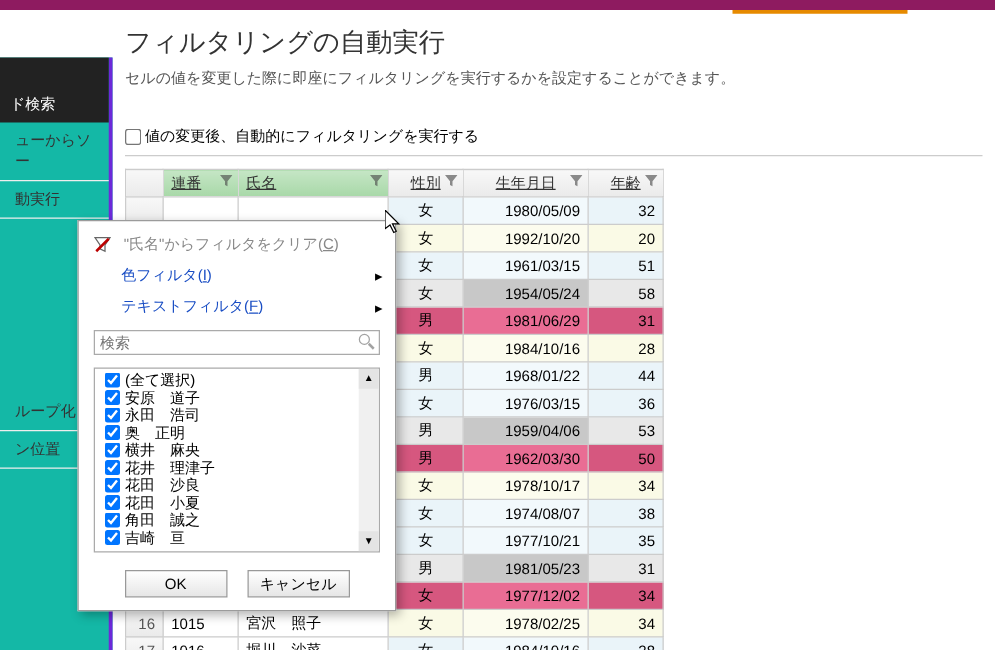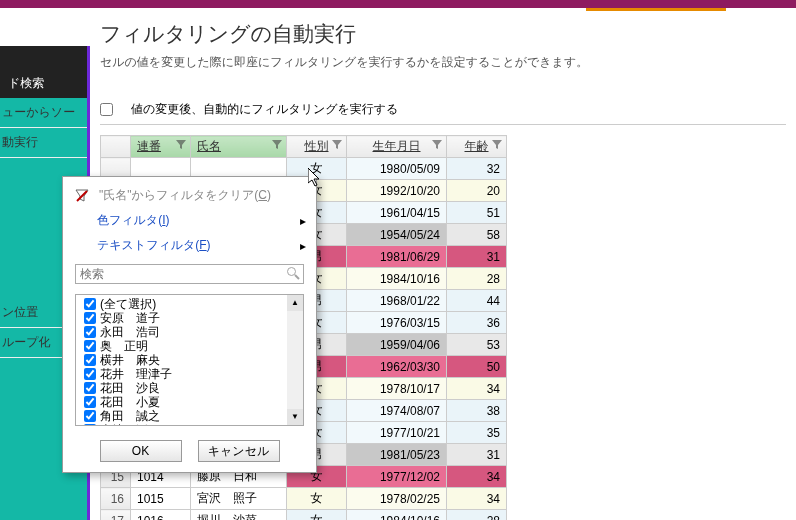--- a/index.html
+++ b/index.html
@@ -1,34 +1,34 @@
 <!DOCTYPE html>
 <html><head>
 <meta charset="utf-8">
 <style>
 * { box-sizing: border-box; margin: 0; padding: 0; font-family: "Meiryo", "Yu Gothic", sans-serif; font-size: 12px; }
 body { background: #fff; width: 796px; height: 520px; overflow: hidden; position: relative; }
 .top-strip { position: absolute; top: 0; left: 0; right: 0; height: 8px; background: #8e1b60; }
 .top-strip-underline { position: absolute; top: 8px; right: 70px; width: 140px; height: 3px; background: #e68a00; }
 .side-panel { position: absolute; left: 0; top: 8px; width: 90px; height: 512px; background: #14b8a6; border-right: 3px solid #6d28d9; margin-top: 38px; }
 .side-header { height: 52px; background: #222; color: #fff; padding: 6px 8px; display: flex; flex-direction: column; justify-content: flex-end; }
-.side-item { padding: 6px 2px; border-bottom: 1px solid #eee; color: #333; cursor: pointer; }
+.side-item { padding: 6px 12px; border-bottom: 1px solid #eee; color: #333; cursor: pointer; }
 .main { position: absolute; left: 100px; top: 20px; right: 10px; }
 .page-title { font-size: 21px; font-weight: normal; color: #333; margin-bottom: 6px; }
 .page-desc { font-size: 12px; color: #555; margin-bottom: 30px; }
-.auto-check-row { display: flex; align-items: center; gap: 18px; margin-bottom: 10px; padding-bottom: 6px; border-bottom: 1px solid #ccc; }
+.auto-check-row { display: flex; align-items: center; gap: 3px; margin-bottom: 10px; padding-bottom: 6px; border-bottom: 1px solid #ccc; }
 .auto-check-row input { width: 13px; height: 13px; }
 .grid { border: 1px solid #aaa; border-collapse: collapse; }
 .grid th, .grid td { border: 1px solid #ccc; padding: 2px 6px; text-align: left; background: #fff; height: 20px; }
 .grid th { background: linear-gradient(#f8f8f8,#eaeaea); font-weight: normal; color: #333; position: relative; text-decoration: underline; }
 .grid th.sel { background: linear-gradient(#c5e6c5,#a8d8a8); }
 .grid td.rownum { background: linear-gradient(#f8f8f8,#eaeaea); text-align: right; color: #555; width: 30px; }
 .grid .filter-icon { position: absolute; right: 4px; top: 3px; width: 10px; height: 10px; opacity: 0.6; }
 .grid .c-seq { width: 60px; }
-.grid .c-name { width: 96px; }
+.grid .c-name { width: 120px; }
 .grid .c-sex { width: 60px; text-align: center; }
 .grid .c-date { width: 100px; text-align: right; }
 .grid .c-age { width: 60px; text-align: right; }
 tr.y td.c-sex, tr.y td.c-age { background: #fafae6; }
 tr.b td.c-sex, tr.b td.c-age { background: #eaf4f9; }
 tr.g td.c-sex, tr.g td.c-age { background: #e8e8e8; }
 tr.p td.c-sex, tr.p td.c-age { background: #d6577f; }
 tr.y td.c-date { background: #fcfcee; }
 tr.b td.c-date { background: #f2f9fc; }
 tr.g td.c-date { background: #c8c8c8; }
@@ -38,21 +38,21 @@
 .popup-row { display: flex; align-items: center; padding: 4px 12px; cursor: pointer; position: relative; }
 .popup-row.indent { padding-left: 34px; }
 .popup-row .arrow { position: absolute; right: 10px; }
 .popup-row .clr-icon { margin-right: 10px; width: 14px; height: 14px; }
 .popup-row a { color: #1a4ec4; text-decoration: none; }
 .popup-row a u { text-decoration: underline; }
 .popup-row .disabled { color: #888; }
 .search-row { padding: 6px 12px; position: relative; }
 .search-row input { width: 100%; border: 1px solid #aaa; padding: 2px 18px 2px 4px; font-size: 12px; }
 .search-row .mag { position: absolute; right: 16px; top: 8px; width: 14px; height: 14px; opacity: 0.6; }
-.check-list { margin: 4px 12px; border: 1px solid #aaa; height: 132px; overflow: hidden; position: relative; padding: 2px 4px; }
+.check-list { margin: 4px 12px; border: 1px solid #aaa; height: 148px; overflow: hidden; position: relative; padding: 2px 4px; }
 .check-list .scrollbar { position: absolute; right: 0; top: 0; bottom: 0; width: 16px; background: #f0f0f0; }
 .check-list .scrollbar .up, .check-list .scrollbar .dn { height: 16px; background: #e4e4e4; text-align: center; font-size: 8px; line-height: 16px; }
 .check-item { display: flex; align-items: center; gap: 4px; padding: 0 4px; height: 14px; }
 .check-item input { width: 12px; height: 12px; }
 .btn-row { display: flex; gap: 16px; justify-content: center; padding: 10px 0 0; }
 .btn-row button { width: 82px; height: 22px; background: linear-gradient(#fff,#e6e6e6); border: 1px solid #999; cursor: pointer; font-size: 12px; }
 .filter-svg { width: 10px; height: 10px; }
 .cursor-arrow { position: absolute; left: 308px; top: 168px; z-index: 30; pointer-events: none; }
 </style>
 </head>
@@ -61,22 +61,22 @@
 <div class="top-strip"></div>
 <div class="top-strip-underline"></div>
 
 <div class="side-panel">
   <div class="side-header">
     <span>ド検索</span>
   </div>
   <div class="side-item">ューからソー</div>
   <div class="side-item">動実行</div>
   <div style="height:140px"></div>
+  <div class="side-item">ループ化</div>
   <div class="side-item">ン位置</div>
-  <div class="side-item">ループ化</div>
 </div>
 
 <div class="main">
   <div class="page-title">フィルタリングの自動実行</div>
   <div class="page-desc">セルの値を変更した際に即座にフィルタリングを実行するかを設定することができます。</div>
 
   <div class="auto-check-row">
     <input type="checkbox" style="">
     <span>値の変更後、自動的にフィルタリングを実行する</span>
   </div>
@@ -117,21 +117,21 @@
           <td class="c-name"></td>
           <td class="c-sex">女</td>
           <td class="c-date">1992/10/20</td>
           <td class="c-age">20</td>
         </tr>
         <tr class="b">
           <td class="rownum"></td>
           <td class="c-seq"></td>
           <td class="c-name"></td>
           <td class="c-sex">女</td>
-          <td class="c-date">1961/04/15</td>
+          <td class="c-date">1961/03/15</td>
           <td class="c-age">51</td>
         </tr>
         <tr class="g">
           <td class="rownum"></td>
           <td class="c-seq"></td>
           <td class="c-name"></td>
           <td class="c-sex">女</td>
           <td class="c-date">1954/05/24</td>
           <td class="c-age">58</td>
         </tr>

